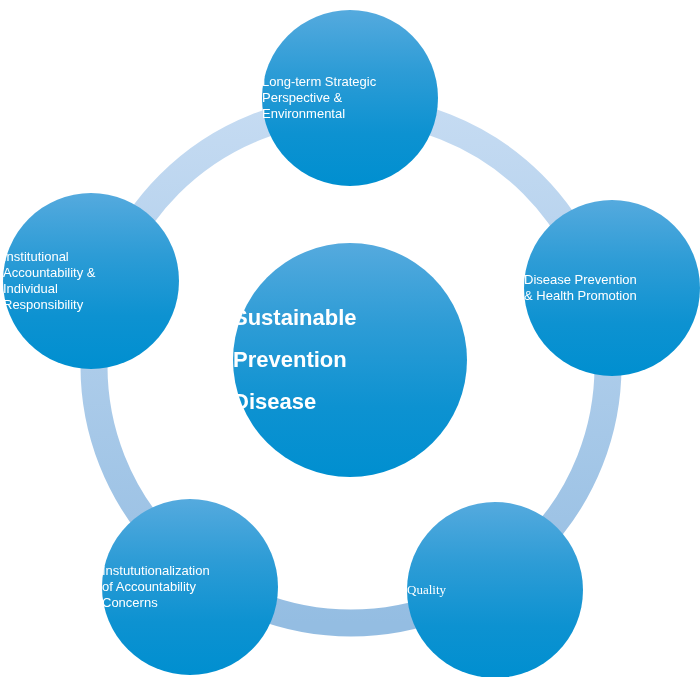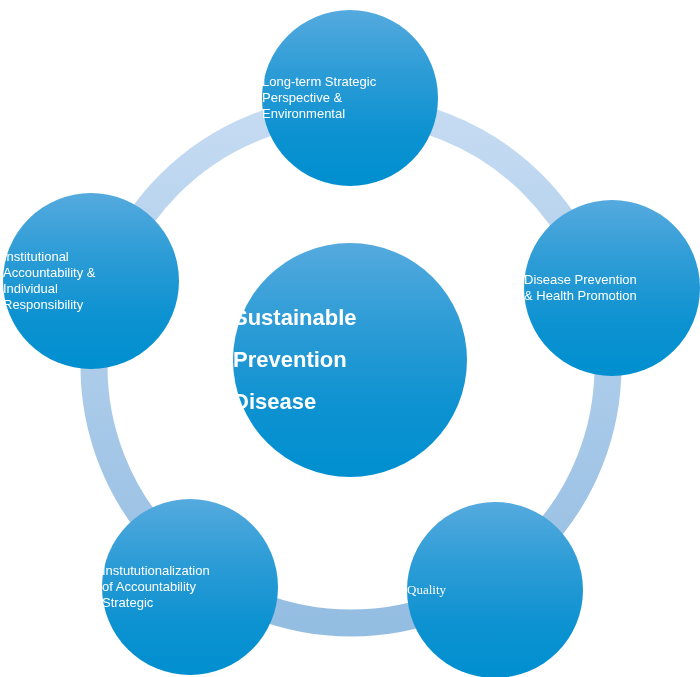--- a/index.html
+++ b/index.html
@@ -84,21 +84,21 @@
     <span class="label-line">&amp; Health Promotion</span>
   </div>
 
   <div class="node satellite pos-bottom-right">
     <span class="label-line">Quality</span>
   </div>
 
   <div class="node satellite pos-bottom-left">
     <span class="label-line">Instututionalization</span>
     <span class="label-line">of Accountability</span>
-    <span class="label-line">Strategic</span>
+    <span class="label-line">Concerns</span>
   </div>
 
   <div class="node satellite pos-left">
     <span class="label-line">Institutional</span>
     <span class="label-line">Accountability &amp;</span>
     <span class="label-line">Individual</span>
     <span class="label-line">Responsibility</span>
   </div>
 
   <div class="node center-node pos-center">

